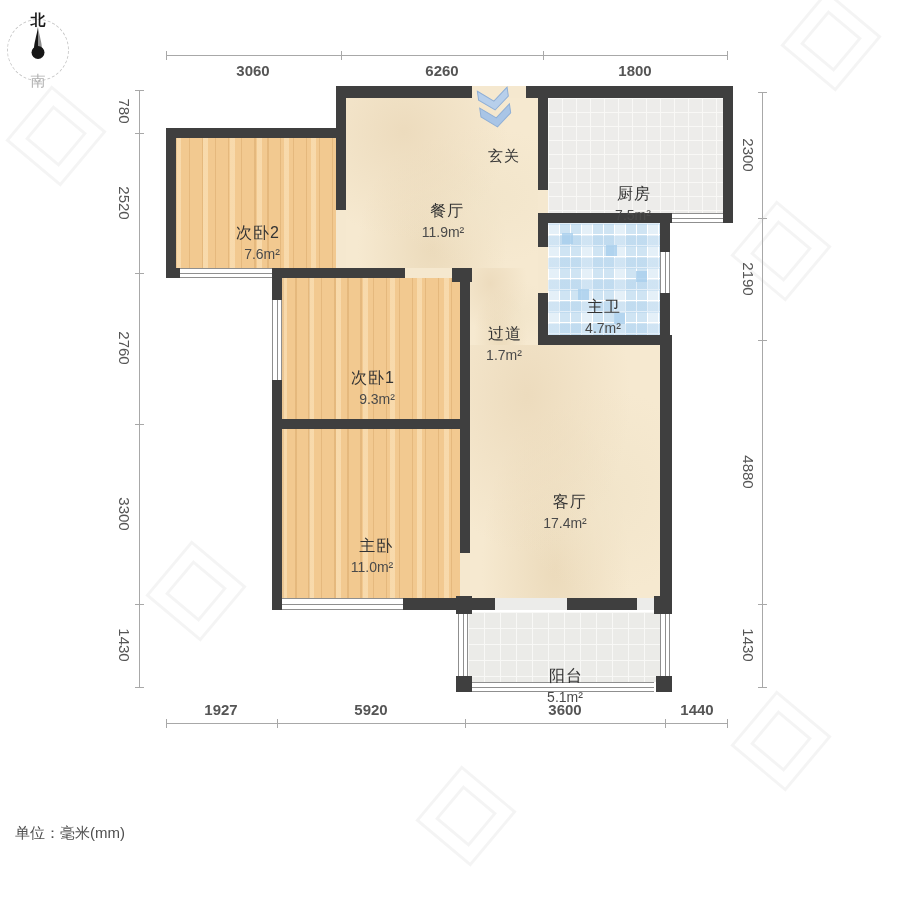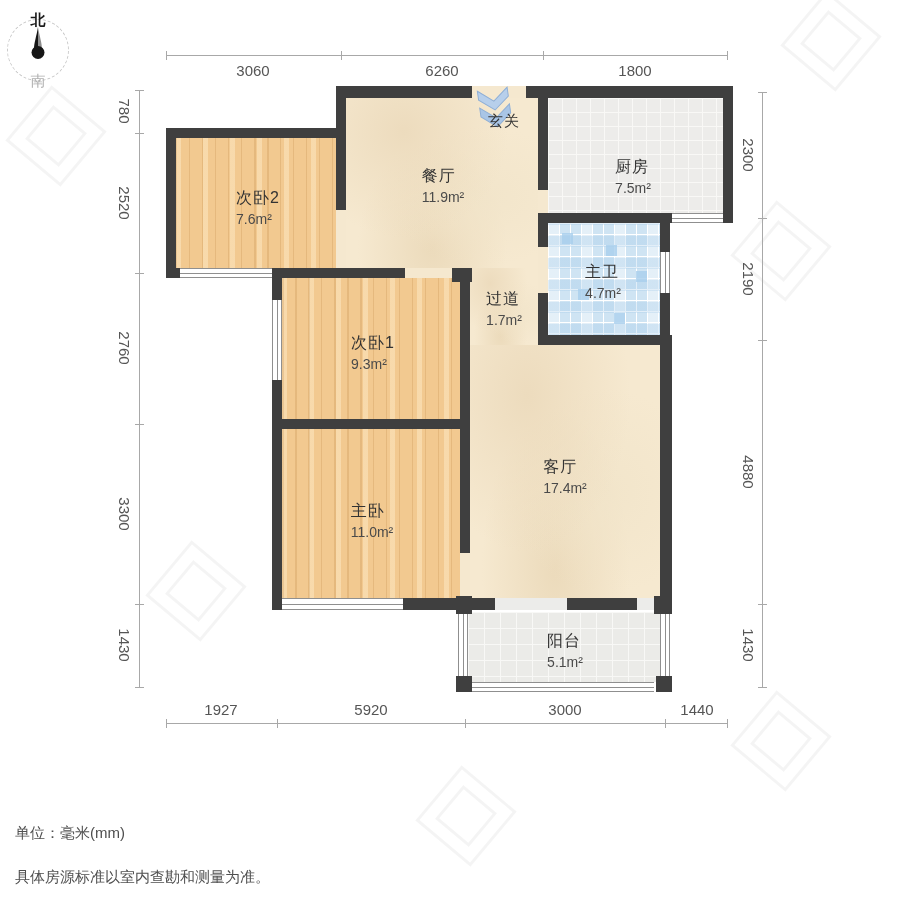--- a/index.html
+++ b/index.html
@@ -37,30 +37,30 @@
   .patch-beige{background:#f5e8cf;}
   .patch-bal{background:#ececea;}
   
   .win-h{position:absolute;background:#fff;border-top:1px solid #8f8f8f;border-bottom:1px solid #8f8f8f;
          background-image:linear-gradient(#8f8f8f,#8f8f8f);background-size:100% 1px;
          background-position:center;background-repeat:no-repeat;box-sizing:border-box;}
   .win-v{position:absolute;background:#fff;border-left:1px solid #8f8f8f;border-right:1px solid #8f8f8f;
          background-image:linear-gradient(#8f8f8f,#8f8f8f);background-size:1px 100%;
          background-position:center;background-repeat:no-repeat;box-sizing:border-box;}
   
-  .room-label{position:absolute;transform:translate(-50%,-50%);text-align:left;white-space:nowrap;}
+  .room-label{position:absolute;transform:translate(-50%,-50%);text-align:right;white-space:nowrap;margin-top:35px;}
   .rname{font-size:16px;color:#333;letter-spacing:1px;}
   .rarea{font-size:14px;color:#4a4a4a;margin-top:2px;}
   
   .dline-h{position:absolute;height:1px;background:#a8a8a8;}
   .dline-v{position:absolute;width:1px;background:#a8a8a8;}
   .tick-v{position:absolute;width:1px;height:9px;background:#a8a8a8;}
   .tick-h{position:absolute;width:9px;height:1px;background:#a8a8a8;}
   .dim{position:absolute;font-size:15px;color:#555;white-space:nowrap;}
-  .dim-h{transform:translate(-50%,-50%);}
+  .dim-h{transform:translate(-50%,-50%);font-weight:bold;}
   .dim-v{transform:translate(-50%,-50%) rotate(90deg);}
   
   .compass-circle{position:absolute;left:7px;top:19px;width:60px;height:60px;border:1.5px dashed #c8c8c8;border-radius:50%;}
   .compass-n{position:absolute;left:38px;top:20px;transform:translate(-50%,-50%);font-size:15px;color:#1a1a1a;font-weight:bold;}
   .compass-s{position:absolute;left:38px;top:81px;transform:translate(-50%,-50%);font-size:15px;color:#b0b0b0;}
   
   .foot{position:absolute;left:15px;font-size:15px;color:#4f4f4f;}
   .copyright{position:absolute;right:52px;top:863px;font-size:13px;color:#9a9a9a;}
   
   .wm{position:absolute;width:66px;height:66px;transform:rotate(40deg);border:3px solid rgba(0,0,0,0.045);}
@@ -171,21 +171,21 @@
   </svg>
 
   <div class="room-label" style="left:258px;top:207px;">
     <div class="rname">次卧2</div>
     <div class="rarea">7.6m²</div>
   </div>
   <div class="room-label" style="left:443px;top:185px;">
     <div class="rname">餐厅</div>
     <div class="rarea">11.9m²</div>
   </div>
-  <div class="room-label" style="left:633px;top:176px;">
+  <div class="room-label" style="left:633px;top:168px;">
     <div class="rname">厨房</div>
     <div class="rarea">7.5m²</div>
   </div>
   <div class="room-label" style="left:504px;top:121px;">
     <div class="rname" style="font-size:15px;">玄关</div>
   </div>
   <div class="room-label" style="left:603px;top:281px;">
     <div class="rname">主卫</div>
     <div class="rarea">4.7m²</div>
   </div>
@@ -220,21 +220,21 @@
   <div class="dim dim-h" style="left:635px;top:70px;">1800</div>
 
   <div class="dline-h" style="left:166px;top:723px;width:562px;"></div>
   <div class="tick-v" style="left:166px;top:719px;"></div>
   <div class="tick-v" style="left:277px;top:719px;"></div>
   <div class="tick-v" style="left:465px;top:719px;"></div>
   <div class="tick-v" style="left:665px;top:719px;"></div>
   <div class="tick-v" style="left:727px;top:719px;"></div>
   <div class="dim dim-h" style="left:221px;top:709px;">1927</div>
   <div class="dim dim-h" style="left:371px;top:709px;">5920</div>
-  <div class="dim dim-h" style="left:565px;top:709px;">3000</div>
+  <div class="dim dim-h" style="left:565px;top:709px;">3600</div>
   <div class="dim dim-h" style="left:697px;top:709px;">1440</div>
 
   <div class="dline-v" style="left:139px;top:90px;height:597px;"></div>
   <div class="tick-h" style="left:135px;top:90px;"></div>
   <div class="tick-h" style="left:135px;top:133px;"></div>
   <div class="tick-h" style="left:135px;top:273px;"></div>
   <div class="tick-h" style="left:135px;top:424px;"></div>
   <div class="tick-h" style="left:135px;top:604px;"></div>
   <div class="tick-h" style="left:135px;top:687px;"></div>
   <div class="dim dim-v" style="left:124px;top:111px;">780</div>
@@ -248,15 +248,14 @@
   <div class="tick-h" style="left:758px;top:218px;"></div>
   <div class="tick-h" style="left:758px;top:340px;"></div>
   <div class="tick-h" style="left:758px;top:604px;"></div>
   <div class="tick-h" style="left:758px;top:687px;"></div>
   <div class="dim dim-v" style="left:748px;top:155px;">2300</div>
   <div class="dim dim-v" style="left:748px;top:279px;">2190</div>
   <div class="dim dim-v" style="left:748px;top:472px;">4880</div>
   <div class="dim dim-v" style="left:748px;top:645px;">1430</div>
 
   <div class="foot" style="top:824px;">单位：毫米(mm)</div>
-  <div class="foot" style="top:868px;">具体房源标准以室内查勘和测量为准。</div>
 
 </div>
 
 </body></html>

